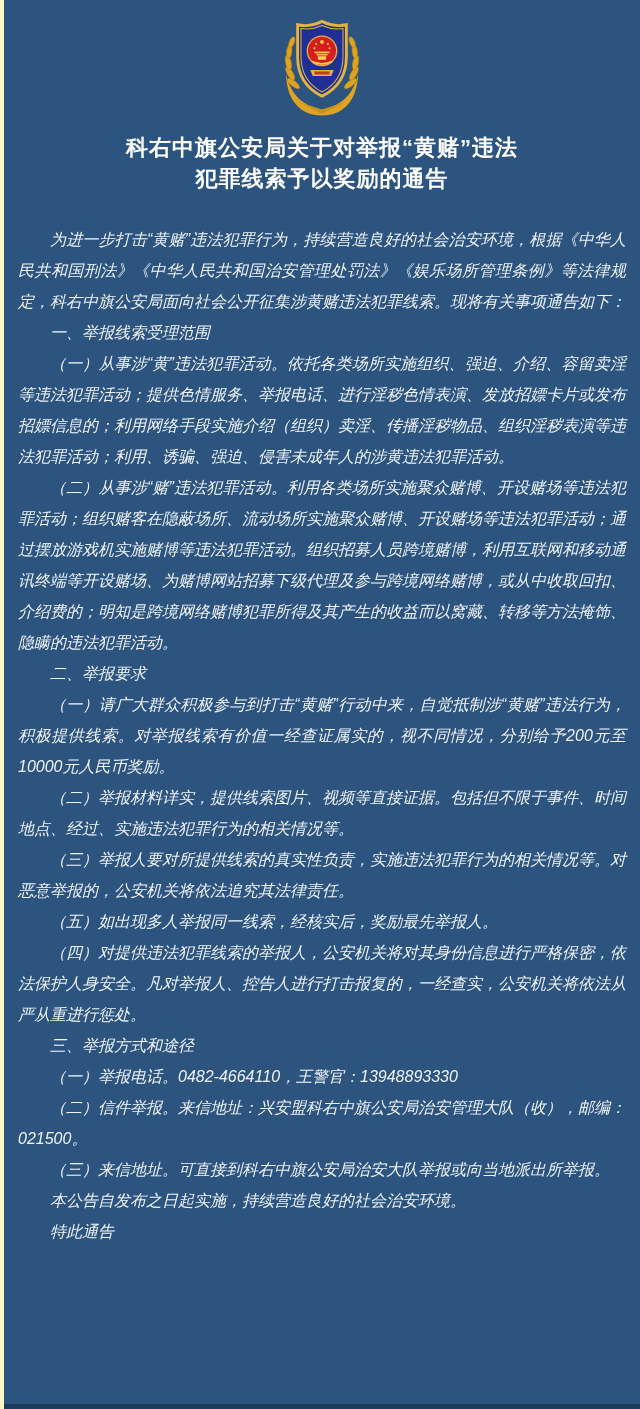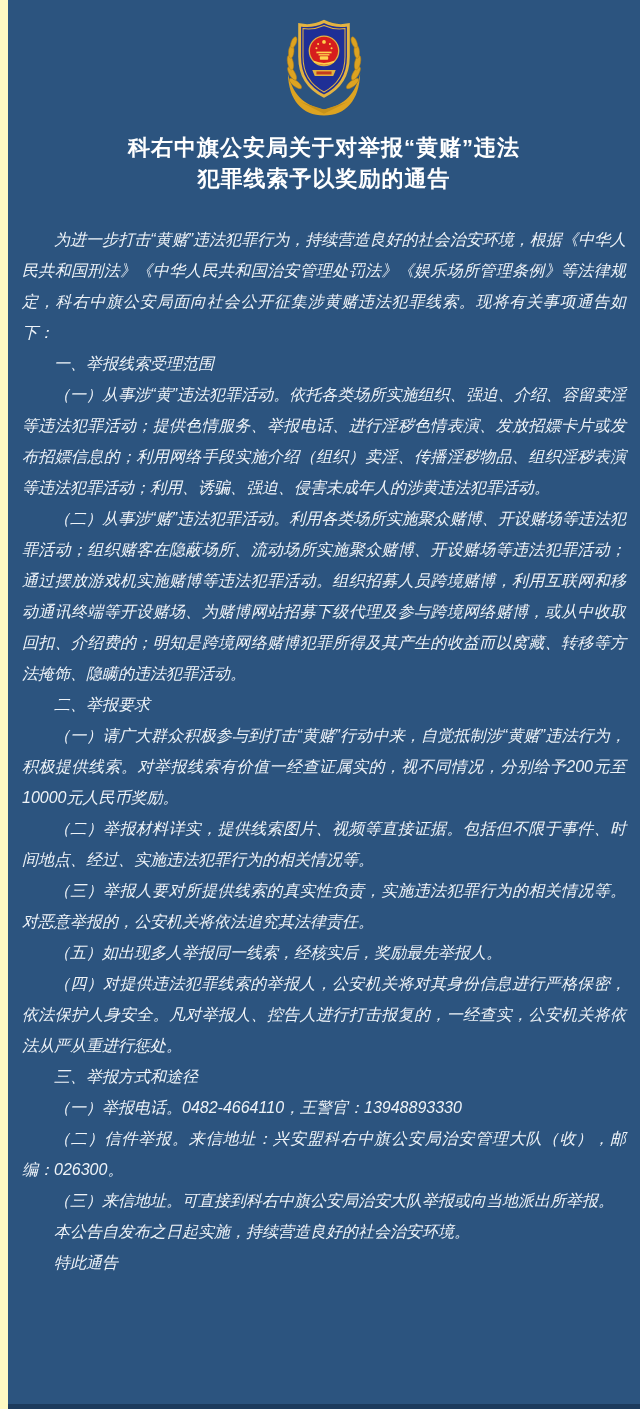--- a/index.html
+++ b/index.html
@@ -6,21 +6,21 @@
   body {
     font-family: "Liberation Sans", "DejaVu Sans", sans-serif;
     background:#10243a;
   }
   .poster {
     position:relative;
     width:640px;
     height:1409px;
     margin:0 auto;
     background:var(--bg,#2c547f);
-    border-left:8px solid #fef9c3;
+    border-left:4px solid #fef9c3;
     box-sizing:border-box;
     overflow:hidden;
     color:var(--fg,#eef3f8);
   }
   .bottom-strip {
     position:absolute; left:0; bottom:0; width:100%; height:5px;
     background:#1d3b5d;
   }
   .emblem-wrap { padding-top:18px; text-align:center; }
   .emblem-wrap svg { display:inline-block; }
@@ -101,20 +101,20 @@
     <p>（一）从事涉“黄”违法犯罪活动。依托各类场所实施组织、强迫、介绍、容留卖淫等违法犯罪活动；提供色情服务、举报电话、进行淫秽色情表演、发放招嫖卡片或发布招嫖信息的；利用网络手段实施介绍（组织）卖淫、传播淫秽物品、组织淫秽表演等违法犯罪活动；利用、诱骗、强迫、侵害未成年人的涉黄违法犯罪活动。</p>
     <p>（二）从事涉“赌”违法犯罪活动。利用各类场所实施聚众赌博、开设赌场等违法犯罪活动；组织赌客在隐蔽场所、流动场所实施聚众赌博、开设赌场等违法犯罪活动；通过摆放游戏机实施赌博等违法犯罪活动。组织招募人员跨境赌博，利用互联网和移动通讯终端等开设赌场、为赌博网站招募下级代理及参与跨境网络赌博，或从中收取回扣、介绍费的；明知是跨境网络赌博犯罪所得及其产生的收益而以窝藏、转移等方法掩饰、隐瞒的违法犯罪活动。</p>
     <p>二、举报要求</p>
     <p>（一）请广大群众积极参与到打击“黄赌”行动中来，自觉抵制涉“黄赌”违法行为，积极提供线索。对举报线索有价值一经查证属实的，视不同情况，分别给予200元至10000元人民币奖励。</p>
     <p>（二）举报材料详实，提供线索图片、视频等直接证据。包括但不限于事件、时间地点、经过、实施违法犯罪行为的相关情况等。</p>
     <p>（三）举报人要对所提供线索的真实性负责，实施违法犯罪行为的相关情况等。对恶意举报的，公安机关将依法追究其法律责任。</p>
     <p>（五）如出现多人举报同一线索，经核实后，奖励最先举报人。</p>
     <p>（四）对提供违法犯罪线索的举报人，公安机关将对其身份信息进行严格保密，依法保护人身安全。凡对举报人、控告人进行打击报复的，一经查实，公安机关将依法从严从重进行惩处。</p>
     <p>三、举报方式和途径</p>
     <p>（一）举报电话。0482-4664110，王警官：13948893330</p>
-    <p>（二）信件举报。来信地址：兴安盟科右中旗公安局治安管理大队（收），邮编：026300。</p>
+    <p>（二）信件举报。来信地址：兴安盟科右中旗公安局治安管理大队（收），邮编：021500。</p>
     <p>（三）来信地址。可直接到科右中旗公安局治安大队举报或向当地派出所举报。</p>
     <p>本公告自发布之日起实施，持续营造良好的社会治安环境。</p>
     <p>特此通告</p>
   </div>
 
   <div class="bottom-strip"></div>
 </div>
 
 </body></html>

